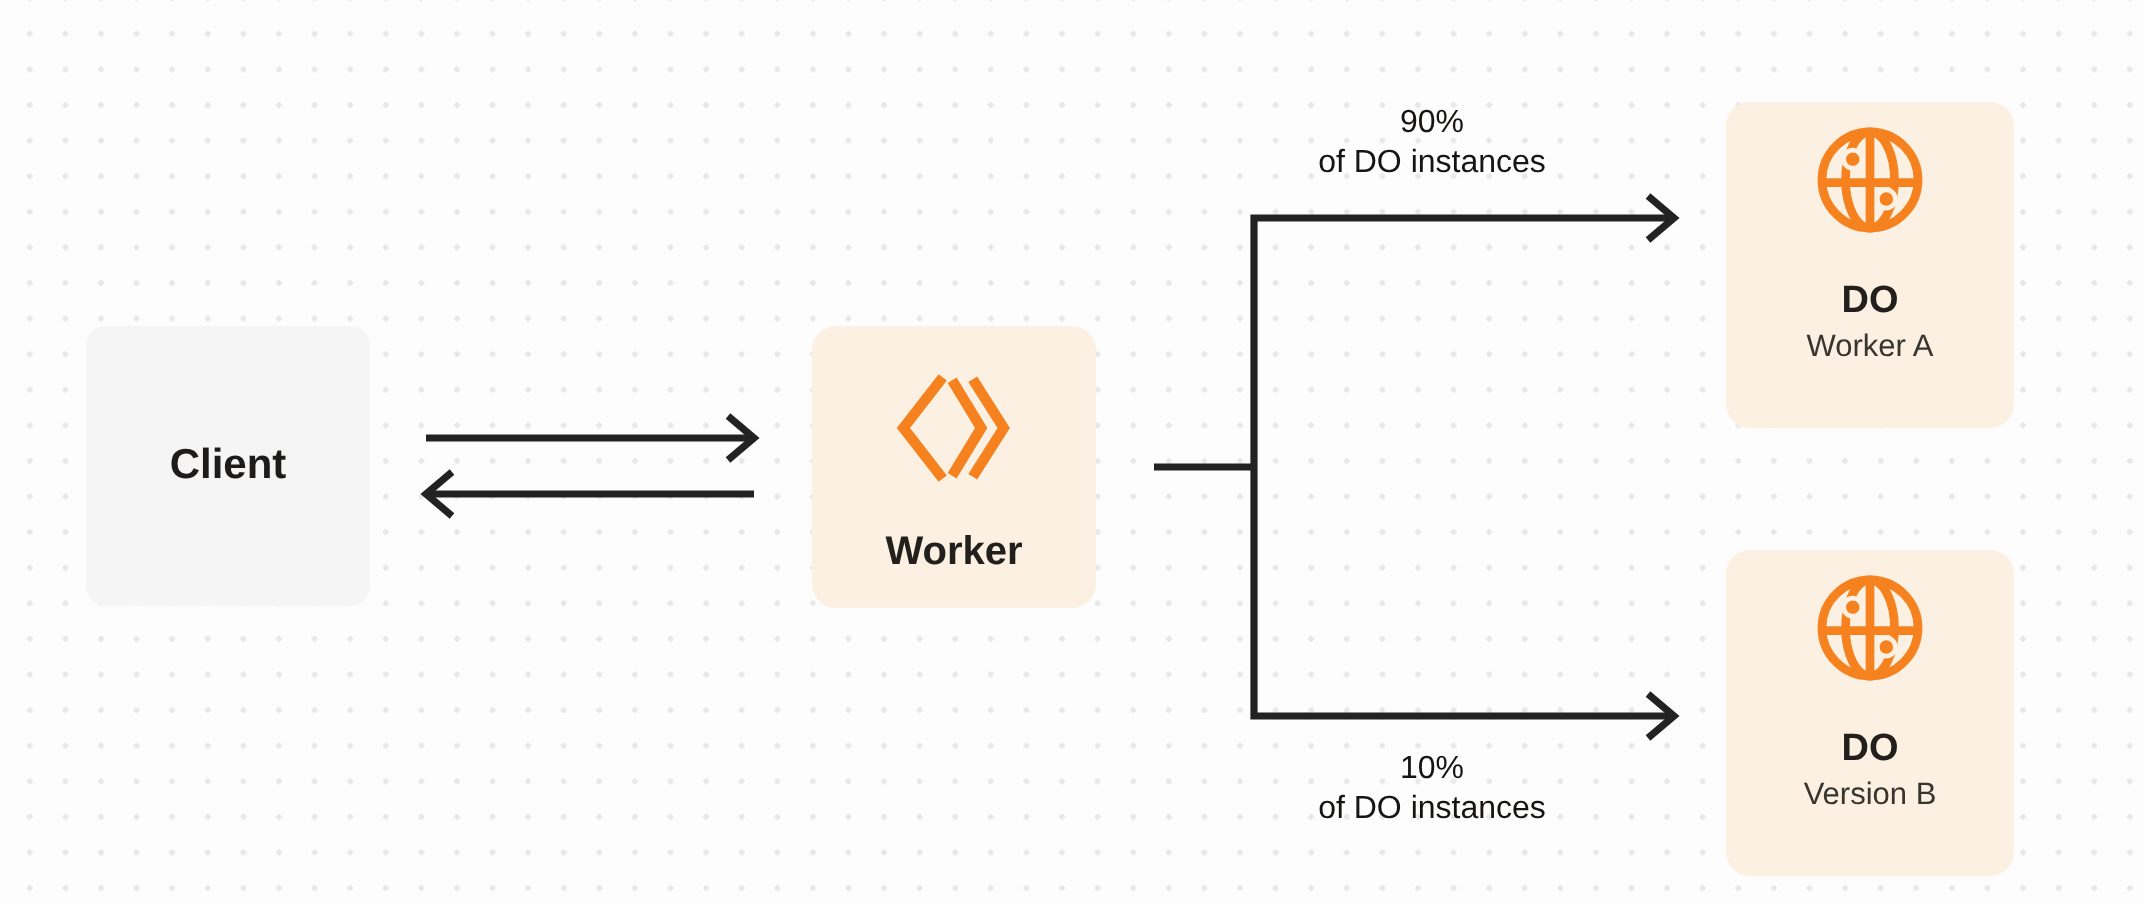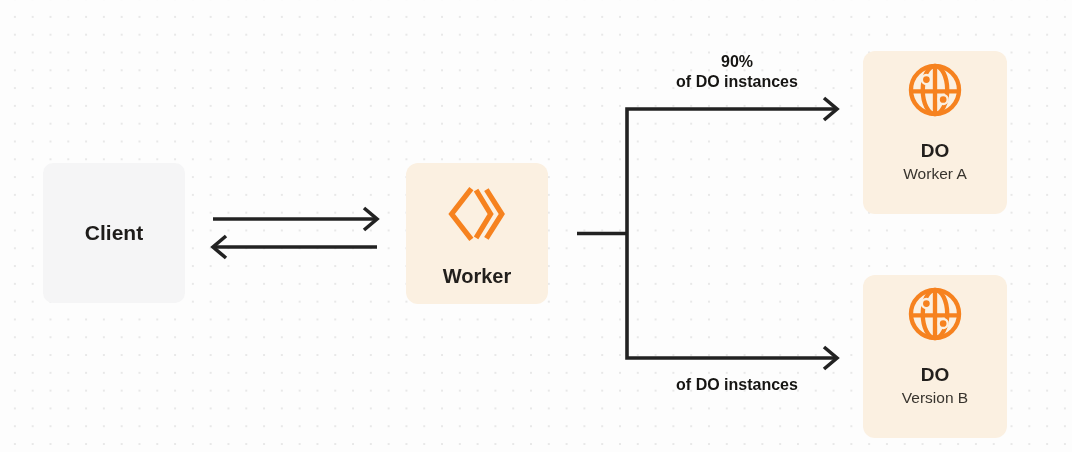--- a/index.html
+++ b/index.html
@@ -77,24 +77,24 @@
   .node-do .node-subtitle {
     font-size: 15.5px;
     font-weight: 400;
     line-height: 22px;
     color: #38342E;
   }
 
   .branch-label {
     position: absolute;
     width: 200px;
-    left: 637px;
+    left: 616px;
     text-align: center;
     font-size: 16px;
-    font-weight: 700;
+    font-weight: 400;
     line-height: 19.5px;
     color: #161513;
   }
   .branch-label-top { top: 52px; }
   .branch-label-bottom { top: 375px; }
   .branch-label span { display: block; }
 </style>
 </head>
 <body>
 
@@ -132,20 +132,21 @@
   <div class="node node-client">
     <div class="node-label">Client</div>
   </div>
 
   <div class="branch-label branch-label-top">
     <span>90%</span>
     <span>of DO instances</span>
   </div>
 
   <div class="branch-label branch-label-bottom">
+    <span>10%</span>
     <span>of DO instances</span>
   </div>
 
   <div class="node node-do node-do-a">
     <svg class="node-icon" viewBox="0 0 64 64" fill="none" stroke="#F6821F" stroke-width="4.8">
       <circle cx="32" cy="32" r="26.5"></circle>
       <path d="M5.5,33.5 H58.5"></path>
       <ellipse cx="32" cy="32" rx="13.5" ry="26.5"></ellipse>
       <path d="M32,5.5 V58.5"></path>
       <circle cx="22.5" cy="20.5" r="5" fill="#F6821F" stroke="#FBF0E1" stroke-width="2.6"></circle>

